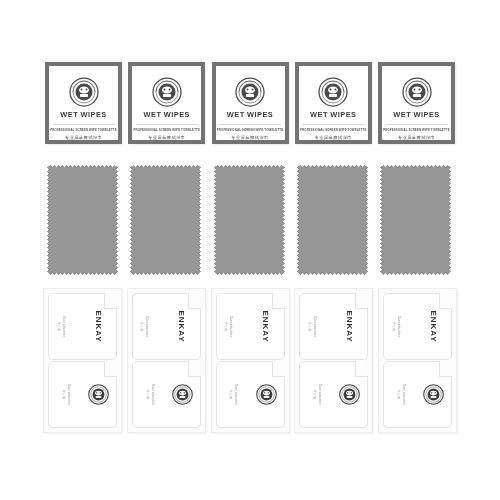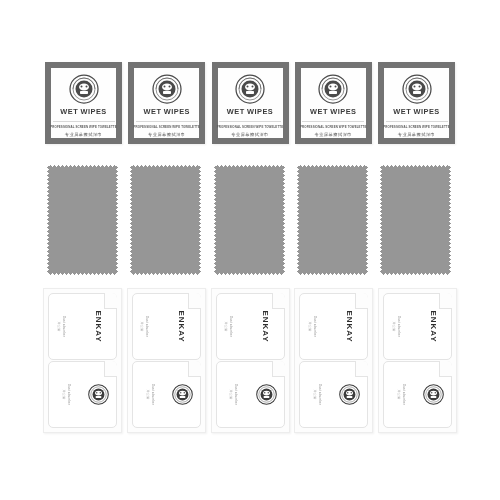--- a/index.html
+++ b/index.html
@@ -29,27 +29,27 @@
     top: 62px;
     width: 410px;
     height: 82px;
     display: flex;
     justify-content: space-between;
   }
   .wipe-packet {
     width: 77px;
     height: 82px;
     background: #fefefe;
-    border: 6px solid #737373;
+    border: 4px solid #737373;
     box-shadow: 1px 1px 2px rgba(0,0,0,0.07);
     box-sizing: border-box;
     display: flex;
     flex-direction: column;
     align-items: center;
-    justify-content: center;
+    justify-content: flex-end;
     padding-top: 5px;
   }
   .wipe-logo {
     width: 30px;
     height: 30px;
     flex: 0 0 auto;
   }
   .wipe-title {
     margin-top: 3px;
     font-size: 7.4px;

